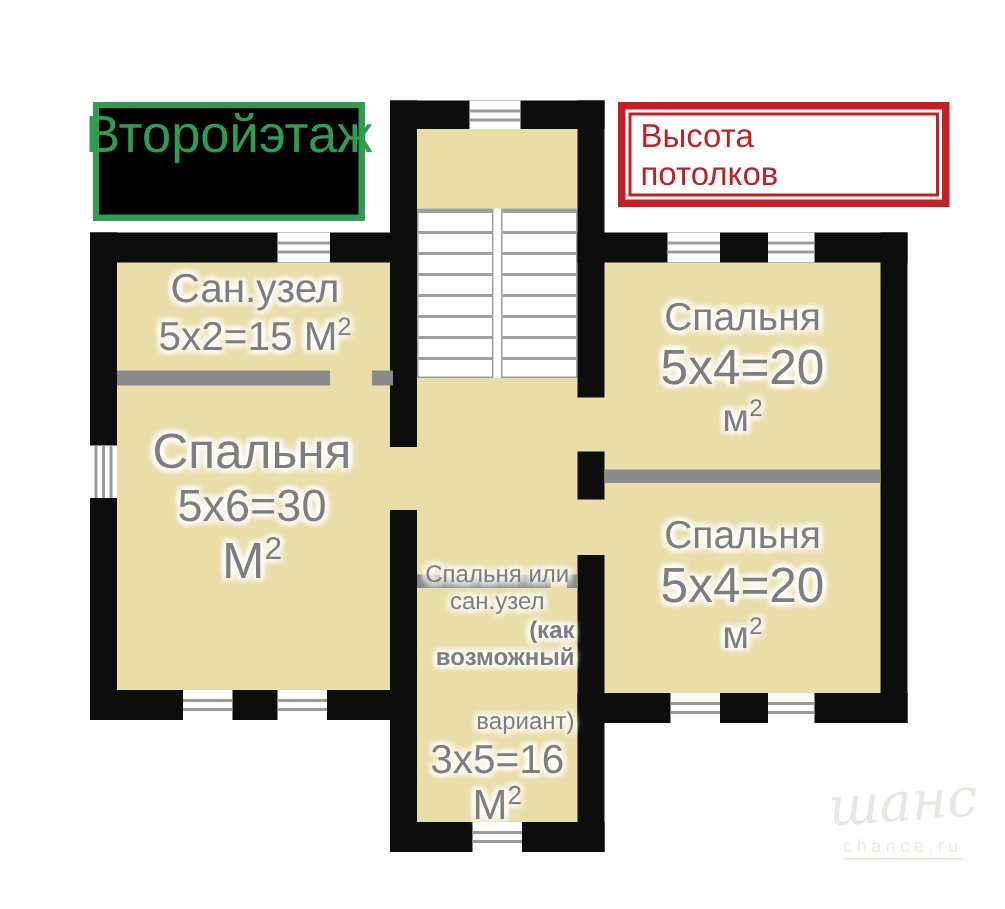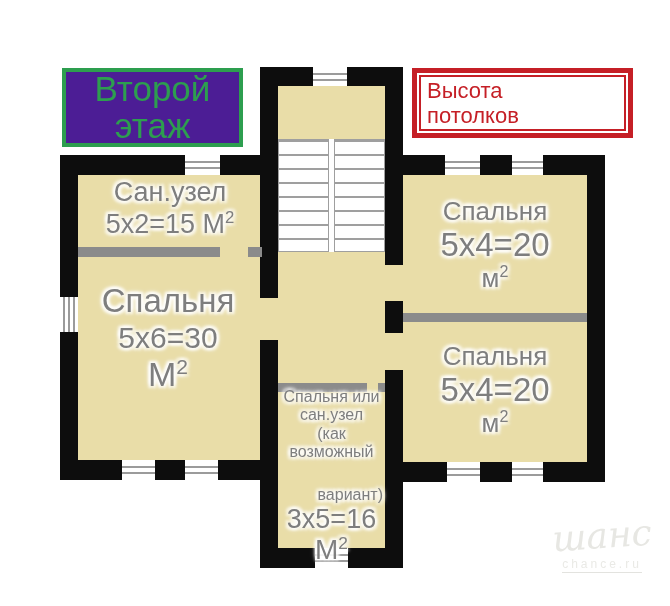--- a/index.html
+++ b/index.html
@@ -18,34 +18,34 @@
   .win-v{background-image:linear-gradient(#9b9b9b,#9b9b9b),linear-gradient(#9b9b9b,#9b9b9b),linear-gradient(#9b9b9b,#9b9b9b);
          background-size:2px 100%;background-position:3px 0,8px 0,13px 0;}
   .stairs{position:absolute;background:#fff;}
   .flight{position:absolute;top:0;width:51px;height:100%;
           background:repeating-linear-gradient(to bottom,#9f9f9f 0 2px,#ffffff 2px 14px);
           border:1px solid #9f9f9f;}
   .room-label{position:absolute;color:var(--label);text-align:center;line-height:1.2;
       text-shadow:-2px -2px 3px #fff,2px -2px 3px #fff,-2px 2px 3px #fff,2px 2px 3px #fff,0 0 7px #fff;}
   .sup{vertical-align:super;font-size:0.62em;line-height:0;}
   .green-box{position:absolute;left:62px;top:68px;width:181px;height:79px;border:4px solid var(--green);
-      background:#4c1d95;display:flex;flex-direction:column;justify-content:center;align-items:center;
+      background:#000000;display:flex;flex-direction:row;justify-content:center;
       color:var(--green);font-size:35px;line-height:1.05;}
   .red-box{position:absolute;left:412px;top:68px;width:221px;height:70px;border:5px solid var(--red);
       padding:2px;background:#fff;}
   .red-box-inner{border:2px solid var(--red);width:100%;height:100%;display:flex;align-items:center;
       padding:0 6px;gap:4px;}
   .red-words{color:var(--red);font-size:22px;line-height:1.15;white-space:nowrap;}
   .red-value{color:var(--red);font-size:48px;line-height:0.9;flex:1;text-align:center;}
   .watermark{position:absolute;left:538px;top:518px;width:128px;text-align:center;color:#e7e7e3;}
   .wm-script{font-family:"DejaVu Serif",serif;font-style:italic;font-size:36px;line-height:1;
       transform:rotate(-4deg);}
   .wm-site{font-size:12px;letter-spacing:3px;margin-top:3px;color:#eaeae6;
       border-bottom:1px solid #e3e3df;display:inline-block;padding-bottom:1px;}
-  .al-l{text-align:center;} .al-r{text-align:right;margin-top:24px;} .al-c{text-align:center;}
+  .al-l{text-align:right;font-weight:bold;} .al-r{text-align:right;margin-top:24px;} .al-c{text-align:center;}
 </style>
 </head>
 <body>
 
 <div class="canvas">
 
   <div class="floor" style="left:70px;top:165px;width:200px;height:305px"></div>
   <div class="floor" style="left:270px;top:80px;width:125px;height:480px"></div>
   <div class="floor" style="left:258px;top:298px;width:22px;height:42px"></div>
   <div class="floor" style="left:385px;top:265px;width:18px;height:36px"></div>
@@ -118,21 +118,21 @@
     <div style="font-size:33px;line-height:1.1">5х4=20</div>
     <div style="font-size:26px"><span>м</span><span class="sup">2</span></div>
   </div>
 
   <div class="room-label" style="left:400px;top:341px;width:190px">
     <div style="font-size:26px">Спальня</div>
     <div style="font-size:33px;line-height:1.1">5х4=20</div>
     <div style="font-size:26px"><span>м</span><span class="sup">2</span></div>
   </div>
 
-  <div class="room-label" style="left:280px;top:388px;width:103px;font-size:16px;line-height:1.15">
+  <div class="room-label" style="left:280px;top:375px;width:103px;font-size:16px;line-height:1.15">
     <div class="al-c">Спальня или</div>
     <div class="al-c">сан.узел</div>
     <div class="al-l">(как</div>
     <div class="al-l">возможный</div>
     <div class="al-r">вариант)</div>
     <div class="al-c" style="font-size:27px;line-height:1.15">3х5=16</div>
     <div class="al-c" style="font-size:28px;line-height:1.05"><span>М</span><span class="sup">2</span></div>
   </div>
 
   <div class="watermark">

